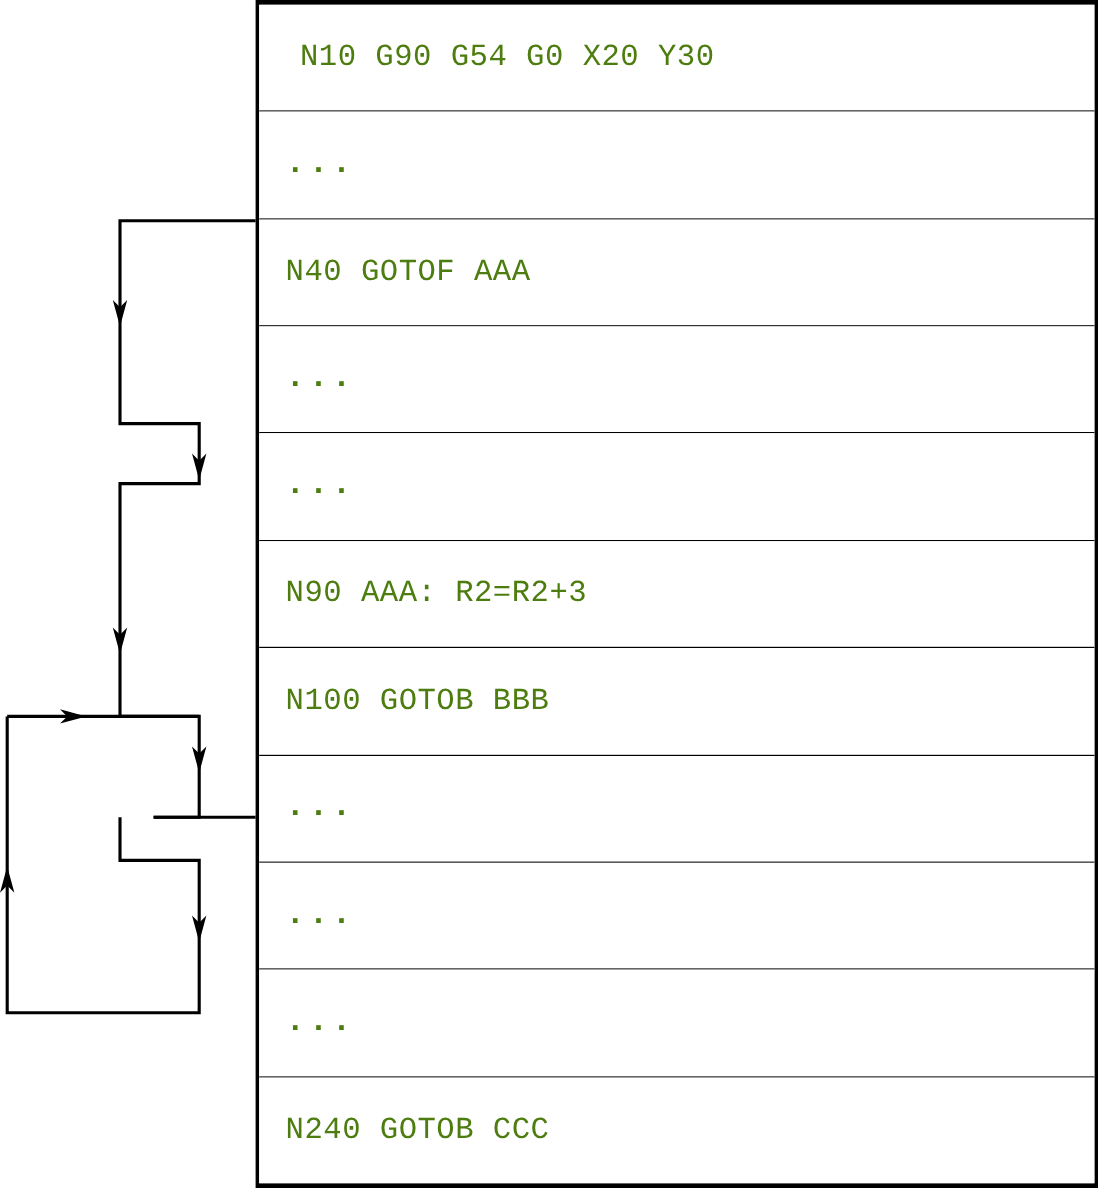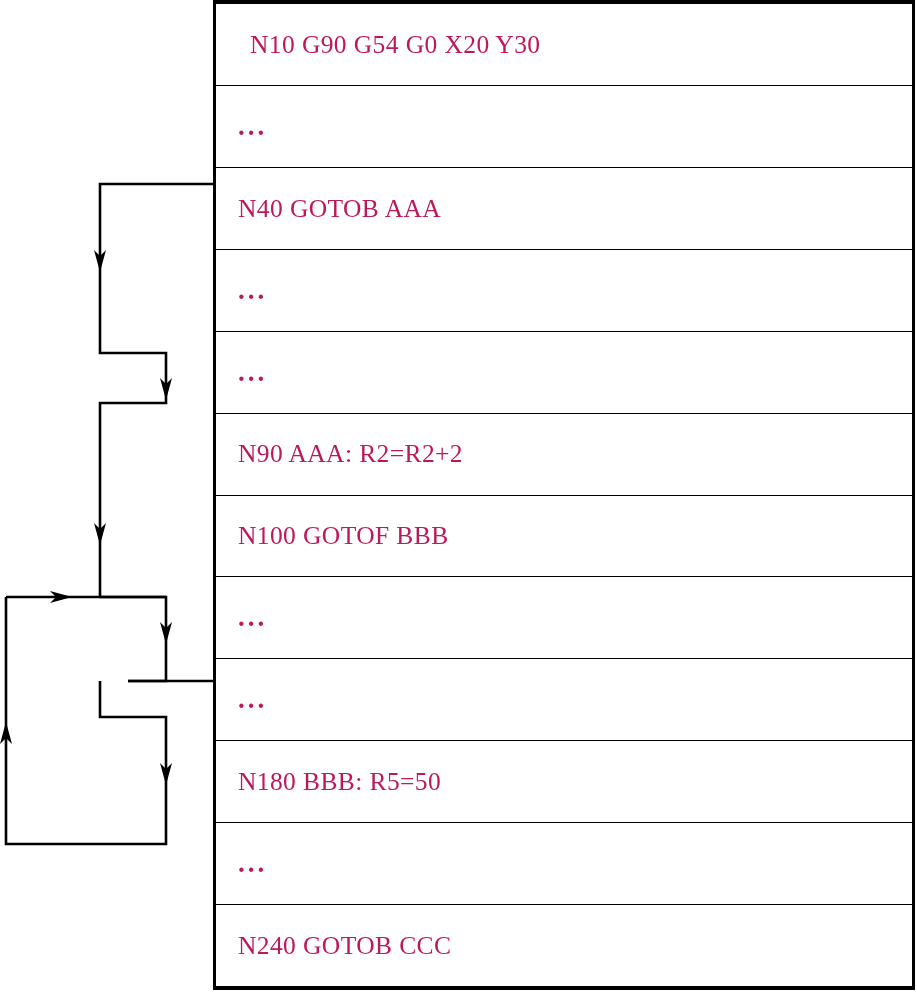--- a/index.html
+++ b/index.html
@@ -44,24 +44,24 @@
     padding-left: 22px;
     background: #ffffff;
   }
   .code-row:last-child {
     border-bottom: none;
   }
   .code-row.indent {
     padding-left: 34px;
   }
   .code-text {
-    font-family: Liberation Serif, serif;
+    font-family: Liberation Mono, monospace;
     font-size: 25.5px;
     line-height: 1;
-    color: #be185d;
+    color: #4d7c0f;
     letter-spacing: 0.4px;
     white-space: pre;
   }
   .code-text.ellipsis {
     font-size: 27px;
     letter-spacing: 3px;
     font-weight: 700;
   }
 
   
@@ -94,42 +94,39 @@
 <div id="stage">
 
   <div id="program-table">
       <div class="code-row indent">
         <span class="code-text">N10 G90 G54 G0 X20 Y30</span>
       </div>
       <div class="code-row">
         <span class="code-text ellipsis">...</span>
       </div>
       <div class="code-row">
-        <span class="code-text">N40 GOTOB AAA</span>
+        <span class="code-text">N40 GOTOF AAA</span>
       </div>
       <div class="code-row">
         <span class="code-text ellipsis">...</span>
       </div>
       <div class="code-row">
         <span class="code-text ellipsis">...</span>
       </div>
       <div class="code-row">
-        <span class="code-text">N90 AAA: R2=R2+2</span>
+        <span class="code-text">N90 AAA: R2=R2+3</span>
       </div>
       <div class="code-row">
-        <span class="code-text">N100 GOTOF BBB</span>
+        <span class="code-text">N100 GOTOB BBB</span>
       </div>
       <div class="code-row">
         <span class="code-text ellipsis">...</span>
       </div>
       <div class="code-row">
         <span class="code-text ellipsis">...</span>
-      </div>
-      <div class="code-row">
-        <span class="code-text">N180 BBB: R5=50</span>
       </div>
       <div class="code-row">
         <span class="code-text ellipsis">...</span>
       </div>
       <div class="code-row">
         <span class="code-text">N240 GOTOB CCC</span>
       </div>
     </div>
 
   <div id="flow-overlay">

